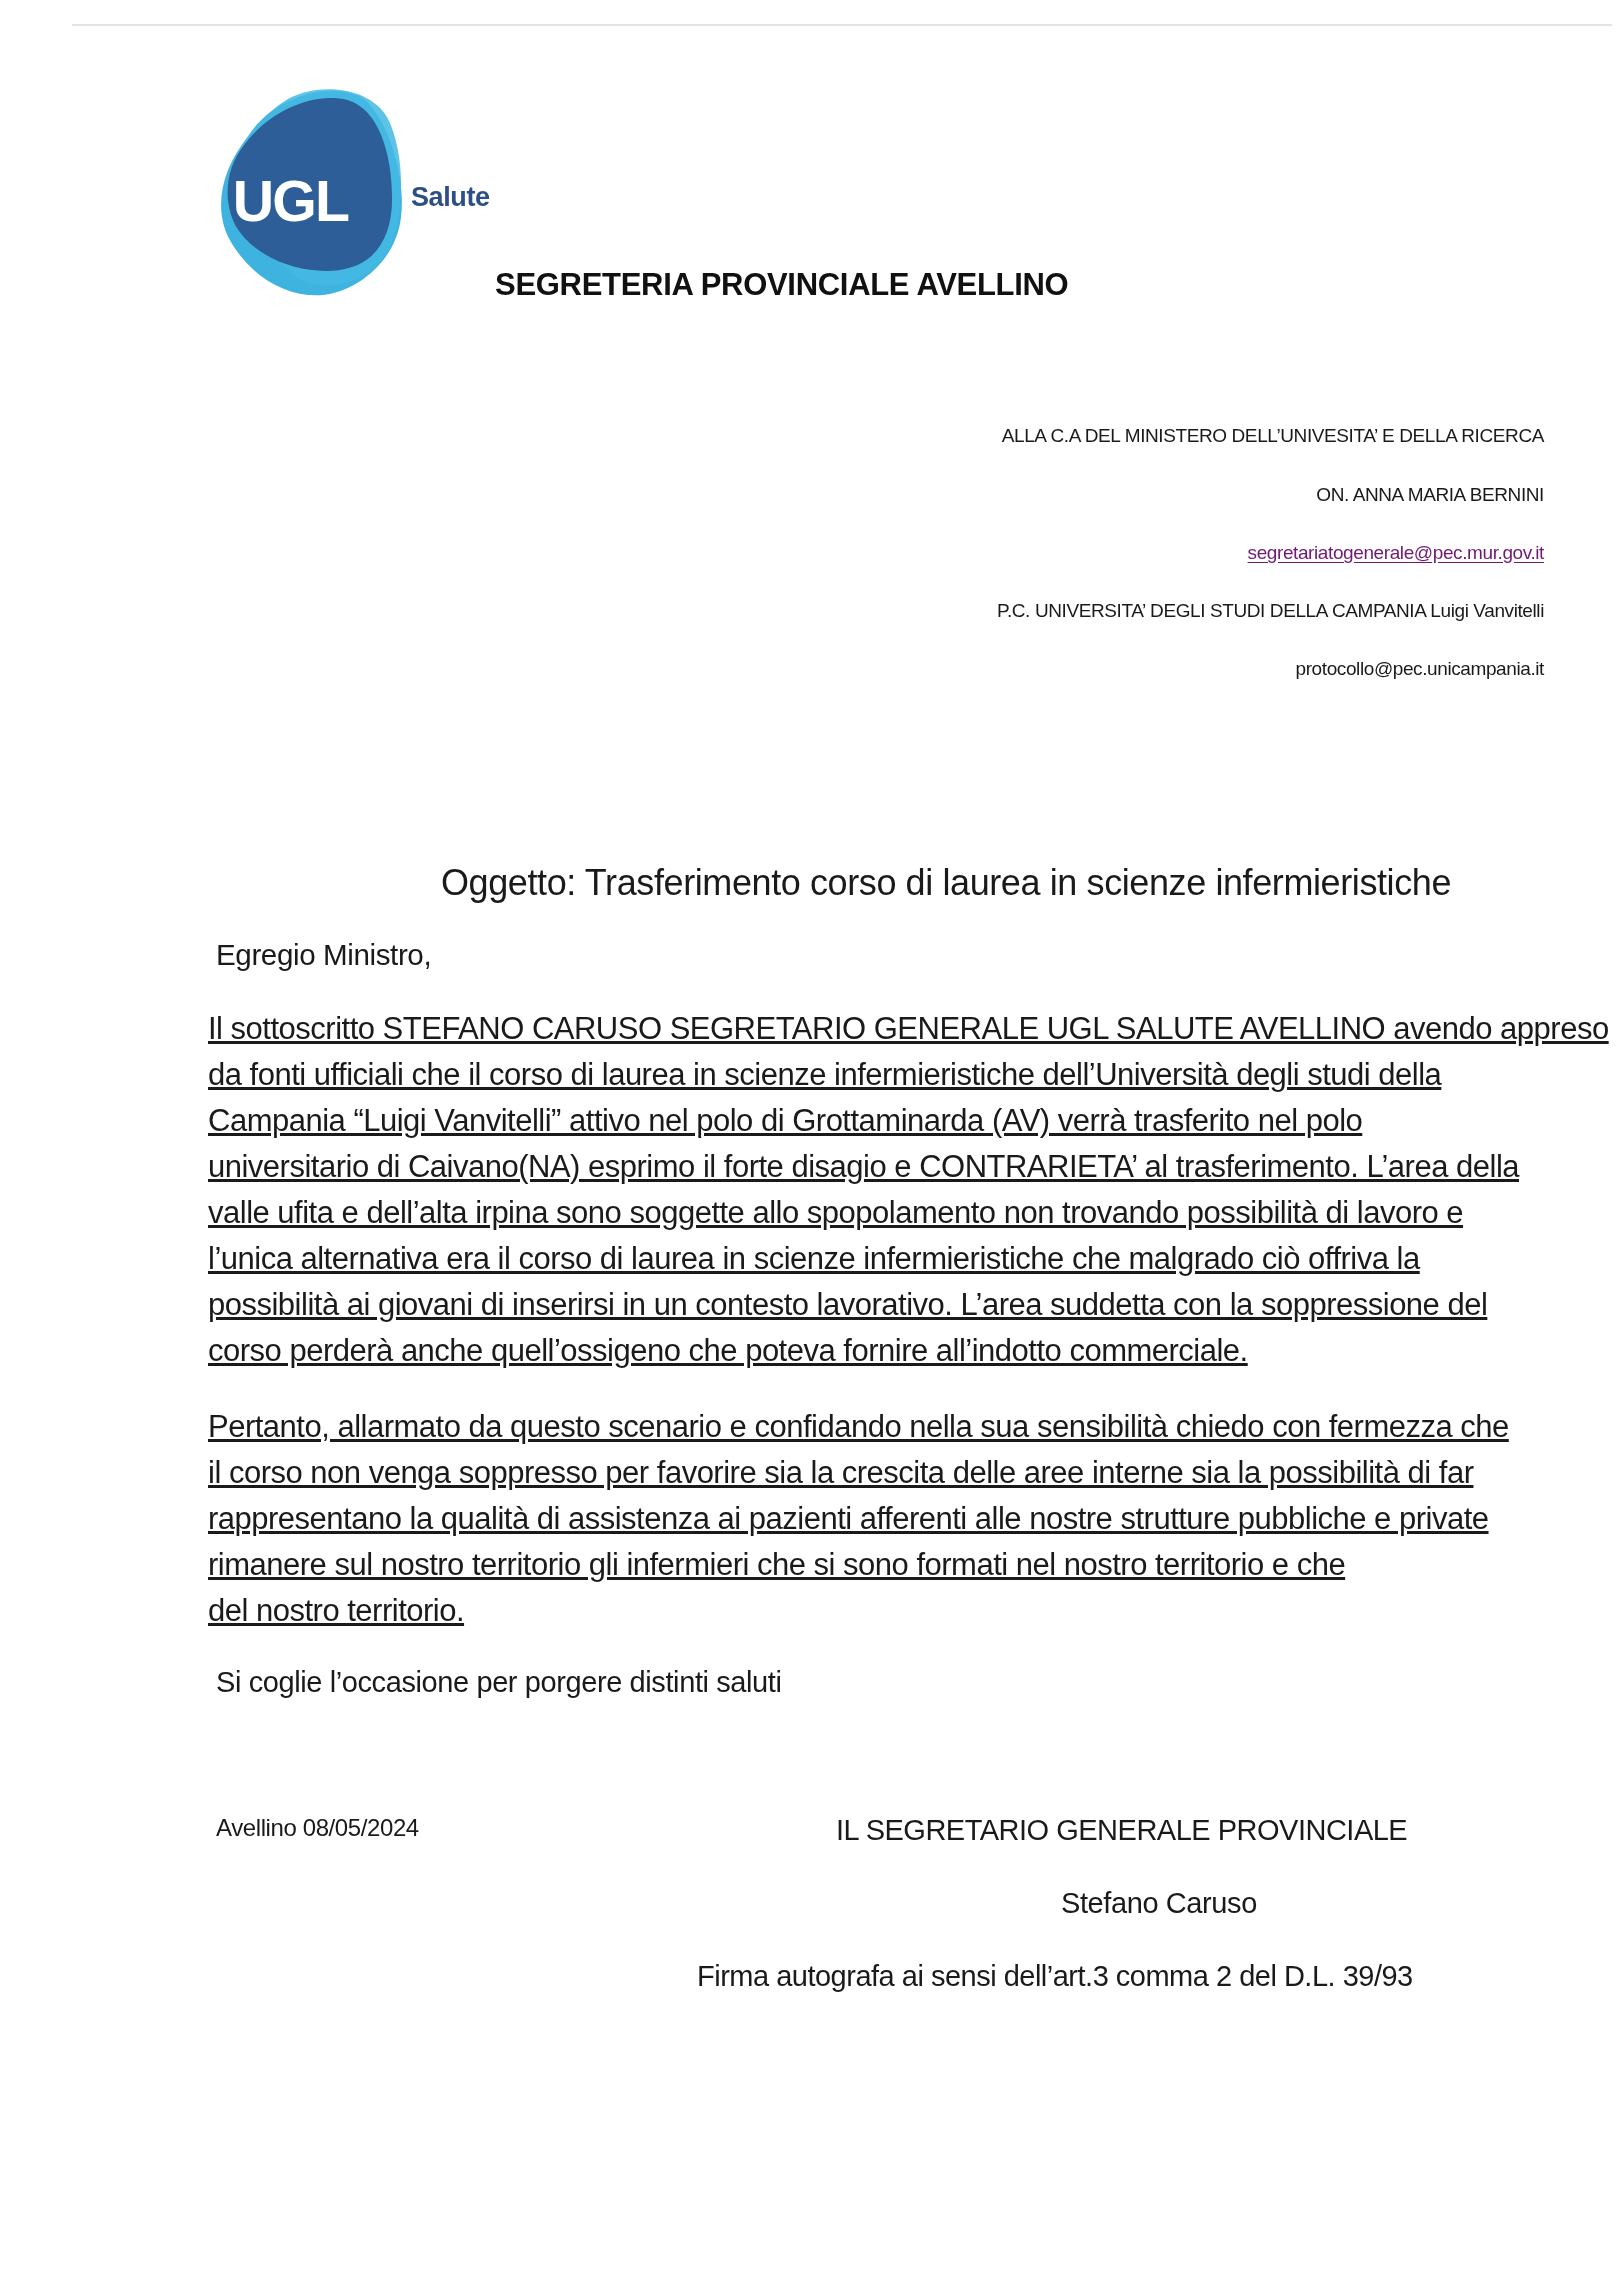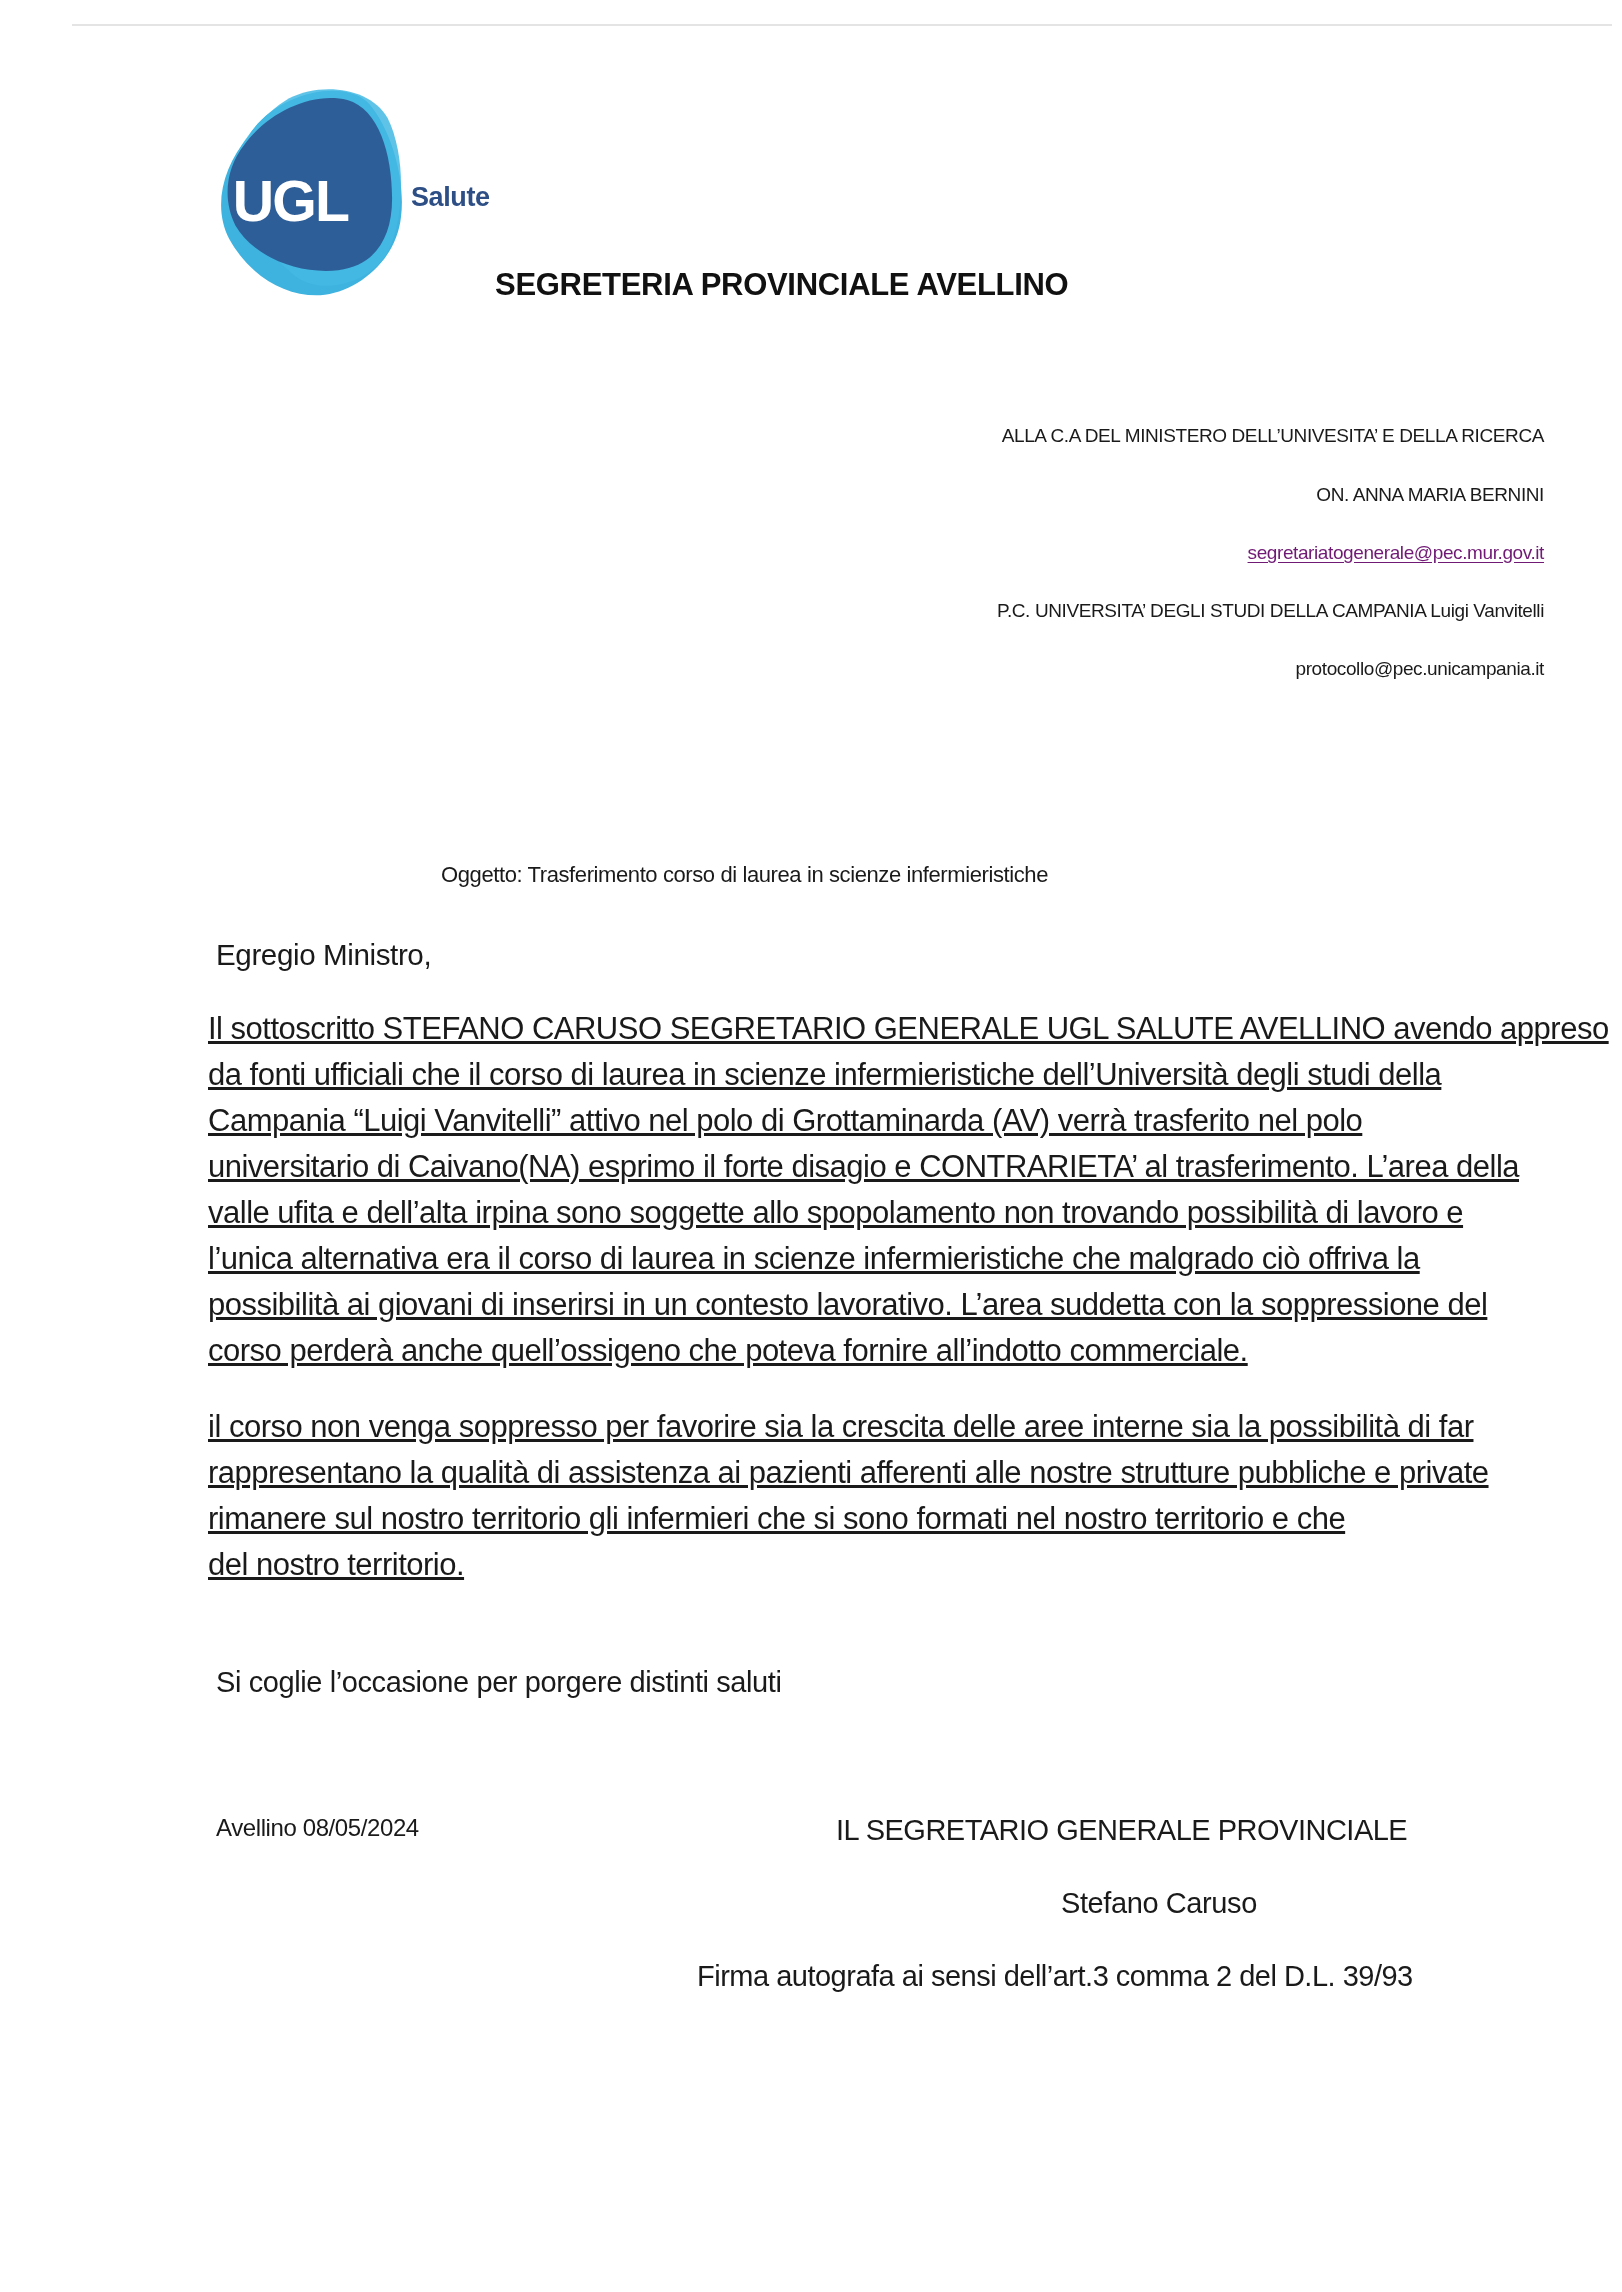--- a/index.html
+++ b/index.html
@@ -6,21 +6,21 @@
   body {
     width: 1623px; height: 2293px; background: #ffffff; position: relative; overflow: hidden;
     font-family: "Liberation Sans", "DejaVu Sans", sans-serif; color: #1a1a1a;
   }
   .topline { position: absolute; left: 72px; top: 24px; width: 1540px; height: 1.8px; background: #e4e4e4; }
   .logo { position: absolute; left: 213px; top: 82px; width: 197px; height: 217px; }
   .logo-sub { position: absolute; left: 411px; top: 182px; font-size: 27px; font-weight: bold; color: #2d4f86; letter-spacing: -0.4px; }
   .title { position: absolute; left: 495px; top: 267px; font-size: 31px; font-weight: bold; color: #111; letter-spacing: -0.3px; white-space: nowrap; }
   .addr { position: absolute; right: 79px; font-size: 19px; color: #1a1a1a; white-space: nowrap; text-align: right; letter-spacing: -0.4px; }
   .addr.link { color: #701a75; text-decoration: underline; text-underline-offset: 2.7px; }
-  .subject { position: absolute; left: 441px; top: 862px; font-size: 22px; white-space: nowrap; letter-spacing: -0.4px; }
+  .subject { position: absolute; left: 441px; top: 862px; font-size: 36px; white-space: nowrap; letter-spacing: -0.4px; }
   .salutation { position: absolute; left: 216px; top: 938px; font-size: 29.6px; letter-spacing: -0.4px; }
   .para { position: absolute; left: 208px; width: 1325px; font-size: 31px; line-height: 46px; letter-spacing: -0.5px; text-decoration: underline; }
   .para span { display: block; white-space: nowrap; }
   .closing { position: absolute; left: 216px; top: 1666px; font-size: 29px; letter-spacing: -0.4px; }
   .place-date { position: absolute; left: 216px; top: 1814px; font-size: 24px; letter-spacing: -0.4px; }
   .sign-role { position: absolute; left: 836px; top: 1814px; font-size: 29px; letter-spacing: -0.5px; white-space: nowrap; }
   .sign-name { position: absolute; left: 1061px; top: 1887px; font-size: 29px; letter-spacing: -0.4px; white-space: nowrap; text-align: right; }
   .sign-note { position: absolute; left: 697px; top: 1960px; font-size: 29px; letter-spacing: -0.5px; white-space: nowrap; }
 </style>
 </head>
@@ -54,20 +54,21 @@
   <span>da fonti ufficiali che il corso di laurea in scienze infermieristiche dell’Università degli studi della</span>
   <span>Campania “Luigi Vanvitelli” attivo nel polo di Grottaminarda (AV) verrà trasferito nel polo</span>
   <span>universitario di Caivano(NA) esprimo il forte disagio e CONTRARIETA’ al trasferimento. L’area della</span>
   <span>valle ufita e dell’alta irpina sono soggette allo spopolamento non trovando possibilità  di lavoro e</span>
   <span>l’unica alternativa era il corso di laurea in scienze infermieristiche che malgrado ciò offriva la</span>
   <span>possibilità ai giovani di inserirsi in un contesto lavorativo. L’area suddetta con la soppressione del</span>
   <span>corso perderà anche quell’ossigeno che poteva fornire all’indotto commerciale.</span>
 </div>
 
 <div class="para" style="top:1404px">
+  <span>Pertanto, allarmato da questo scenario e confidando nella sua sensibilità chiedo con fermezza che</span>
   <span>il corso non venga soppresso per favorire sia la crescita delle aree interne sia la possibilità di far</span>
   <span>rappresentano la qualità di assistenza ai pazienti afferenti alle nostre strutture pubbliche e private</span>
   <span>rimanere sul nostro territorio gli infermieri che si sono formati nel nostro territorio e che</span>
   <span>del nostro territorio.</span>
 </div>
 
 <div class="closing">Si coglie l’occasione per porgere distinti saluti</div>
 
 <div class="place-date">Avellino 08/05/2024</div>
 <div class="sign-role">IL SEGRETARIO GENERALE PROVINCIALE</div>

